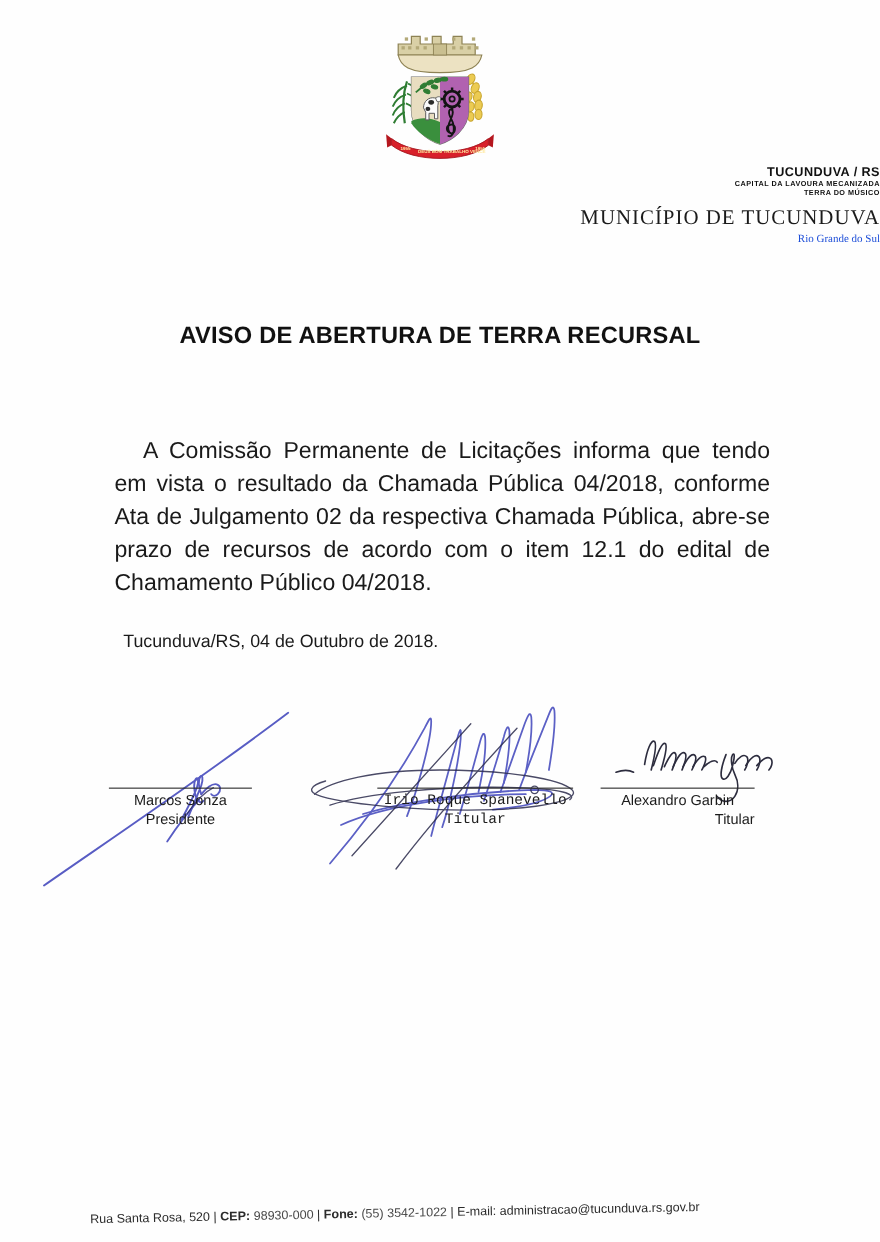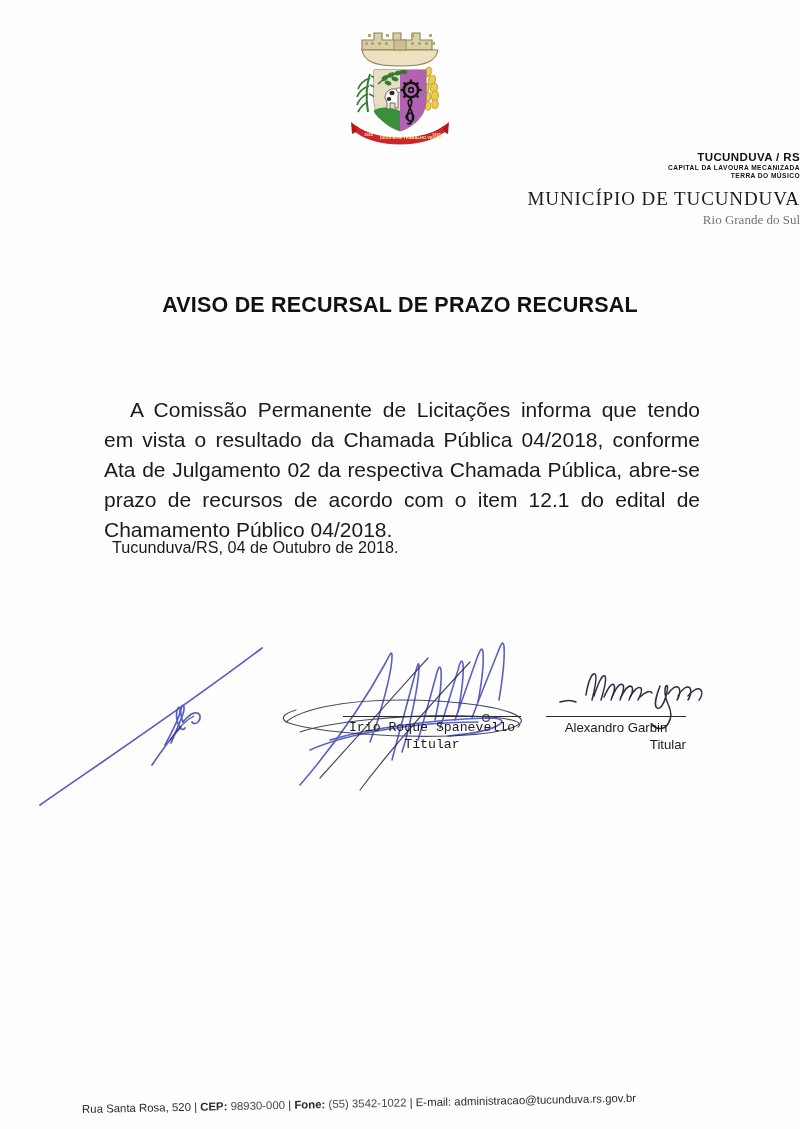--- a/index.html
+++ b/index.html
@@ -61,22 +61,22 @@
   .muni-line {
     font-family: "Liberation Serif", serif;
     font-size: 19px;
     letter-spacing: 0.9px;
     color: #1b1b1b;
     margin-top: 9px;
     padding-left: 10px;
   }
   .state-line {
     font-family: "Liberation Serif", serif;
-    font-size: 13px;
-    color: #737373;
+    font-size: 10px;
+    color: #1d4ed8;
     margin-top: 2px;
   }
 
   
   .doc-title {
     position: absolute;
     top: 293px;
     left: 0;
     width: 800px;
     text-align: center;
@@ -94,21 +94,21 @@
     width: 596px;
     font-size: 21px;
     line-height: 30px;
     text-align: justify;
     text-indent: 26px;
     color: #1a1a1a;
   }
 
   .date-line {
     position: absolute;
-    top: 538px;
+    top: 574px;
     left: 112px;
     font-size: 16.2px;
     color: #1a1a1a;
   }
 
   
   .sign-area {
     position: absolute;
     top: 600px;
     left: 0;
@@ -280,21 +280,21 @@
     </div>
 
     <div class="crest-name">TUCUNDUVA / RS</div>
     <div class="crest-sub1">CAPITAL DA LAVOURA MECANIZADA</div>
     <div class="crest-sub2">TERRA DO MÚSICO</div>
 
     <div class="muni-line">MUNICÍPIO DE TUCUNDUVA</div>
     <div class="state-line">Rio Grande do Sul</div>
   </div>
 
-  <div class="doc-title">AVISO DE RECURSAL DE PRAZO RECURSAL</div>
+  <div class="doc-title">AVISO DE ABERTURA DE TERRA RECURSAL</div>
 
   <p class="body-text">A Comissão Permanente de Licitações informa que tendo em vista o resultado da Chamada Pública 04/2018, conforme Ata de Julgamento 02 da respectiva Chamada Pública, abre-se prazo de recursos de acordo com o item 12.1 do edital de Chamamento Público 04/2018.</p>
 
   <div class="date-line">Tucunduva/RS, 04 de Outubro de 2018.</div>
 
   <div class="sign-area">
 
     <svg class="sig-ink" width="800" height="215" viewBox="0 0 800 215" xmlns="http://www.w3.org/2000/svg">
 
       <g stroke="#4a4fbf" fill="none" stroke-width="1.7" stroke-linecap="round" opacity="0.92">
@@ -349,20 +349,25 @@
         <path d="M660 86 C656 96 654 106 657 108 C660 110 664 104 666 96
                  C668 88 668 84 666 86 C664 89 665 98 668 104
                  C671 110 672 118 668 124 C664 130 656 130 652 124"></path>
         <path d="M668 94 C672 88 676 85 679 88 C681 91 679 97 677 100"></path>
         <path d="M678 96 C682 89 687 85 690 88 C692 91 690 97 688 100"></path>
         <path d="M688 96 C693 90 698 87 701 90 C703 93 701 98 699 100"></path>
         <path d="M560 102 C566 100 572 100 576 102"></path>
       </g>
     </svg>
 
+    <div class="sig-block" id="sig-1">
+      <div class="sig-rule"></div>
+      <div class="sig-name">Marcos Sonza</div>
+      <div class="sig-role">Presidente</div>
+    </div>
 
     <div class="sig-block" id="sig-2">
       <div class="sig-rule"></div>
       <div class="sig-name">Irio Roque Spanevello</div>
       <div class="sig-role">Titular</div>
     </div>
 
     <div class="sig-block" id="sig-3">
       <div class="sig-rule"></div>
       <div class="sig-name">Alexandro Garbin</div>

